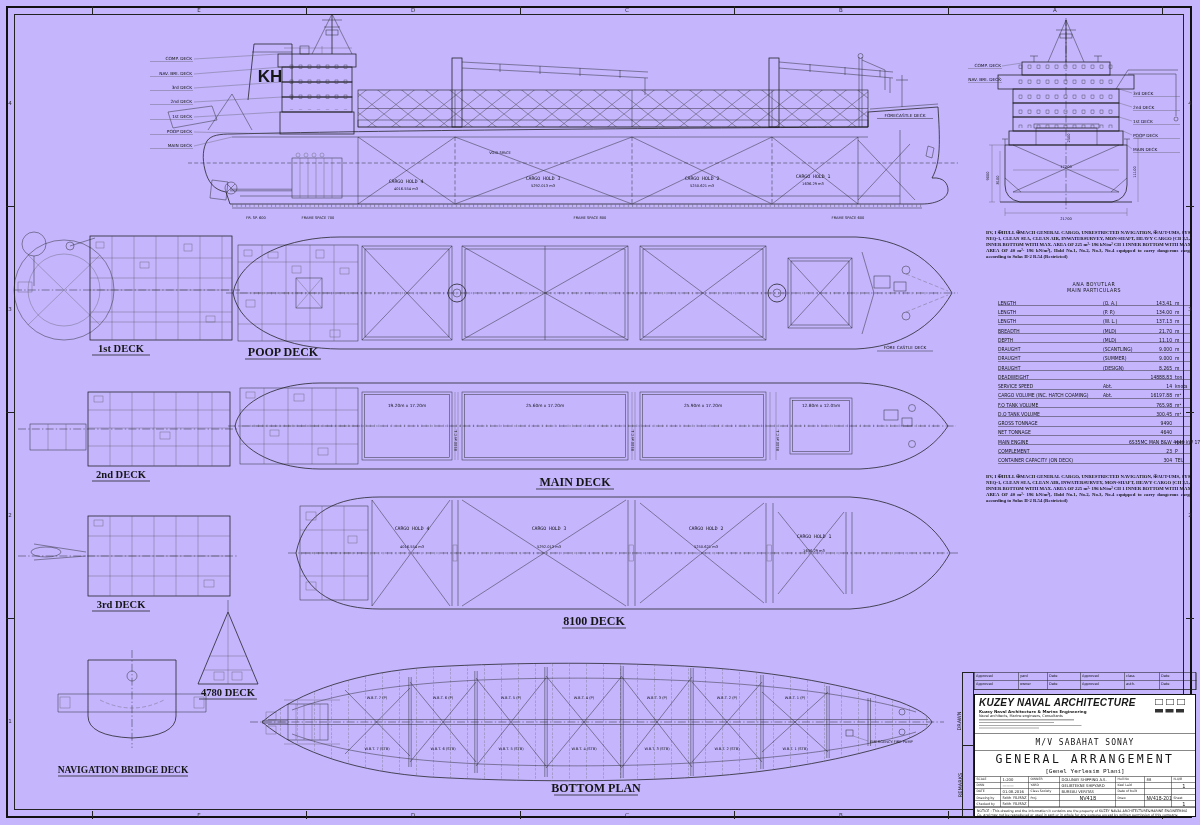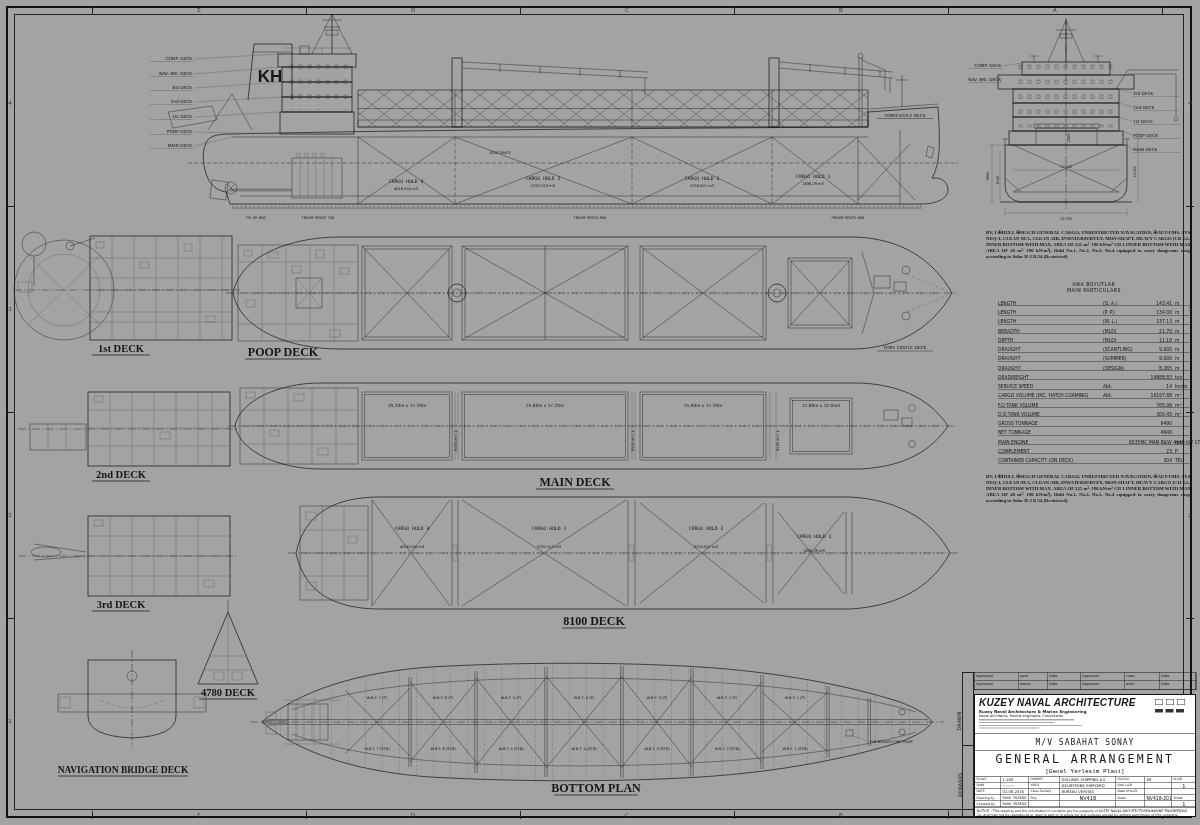--- a/index.html
+++ b/index.html
@@ -1,16 +1,16 @@
 <!DOCTYPE html>
 <html><head>
 <meta charset="utf-8">
 <style>
   html,body{margin:0;padding:0;background:#e9e9e6;}
-  .sheet{position:relative;width:1200px;height:825px;background:#a3a3a3;overflow:hidden;
+  .sheet{position:relative;width:1200px;height:825px;background:#c4b5fd;overflow:hidden;
          font-family:"DejaVu Sans",sans-serif;color:#161616;}
   .bframe{position:absolute;left:6px;top:6px;width:1186px;height:812px;border:2px solid #111;box-sizing:border-box;}
   .bframe2{position:absolute;left:14px;top:14px;width:1170px;height:796px;border:0.8px solid #222;box-sizing:border-box;}
   .gmark{position:absolute;font-size:5.5px;color:#333;transform:translate(-50%,-50%);}
   .tick-v{position:absolute;width:1px;height:8px;background:#222;}
   .tick-h{position:absolute;width:8px;height:1px;background:#222;}
   svg{position:absolute;left:0;top:0;}
   svg text{fill:#161616;}
   .s1{stroke:#1d1d1d;stroke-width:.75;fill:none}
   .s2{stroke:#222;stroke-width:.45;fill:none}

